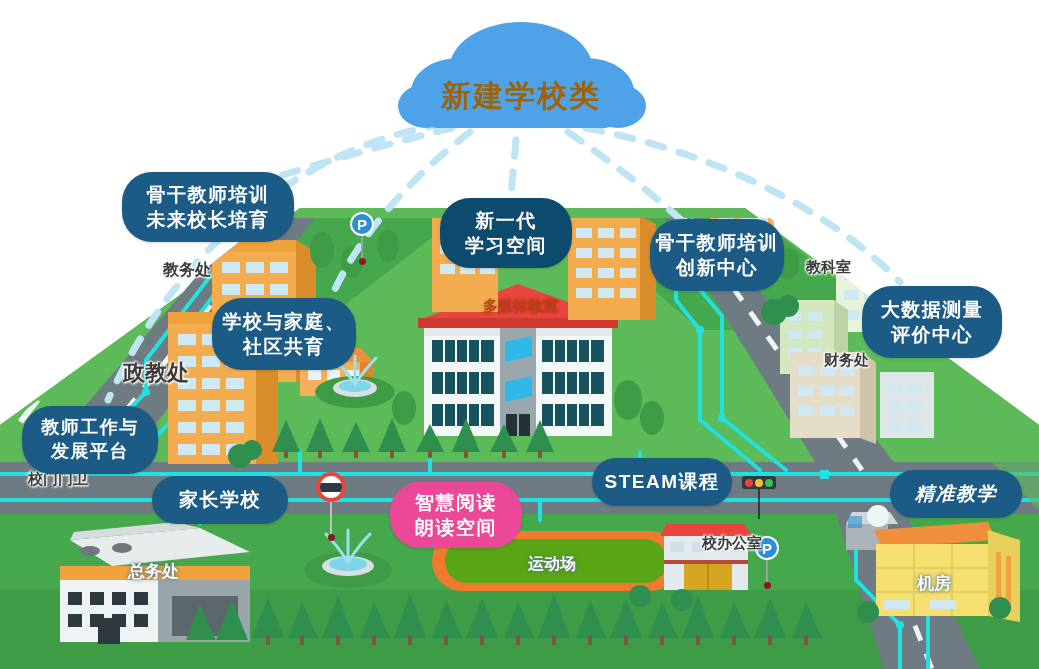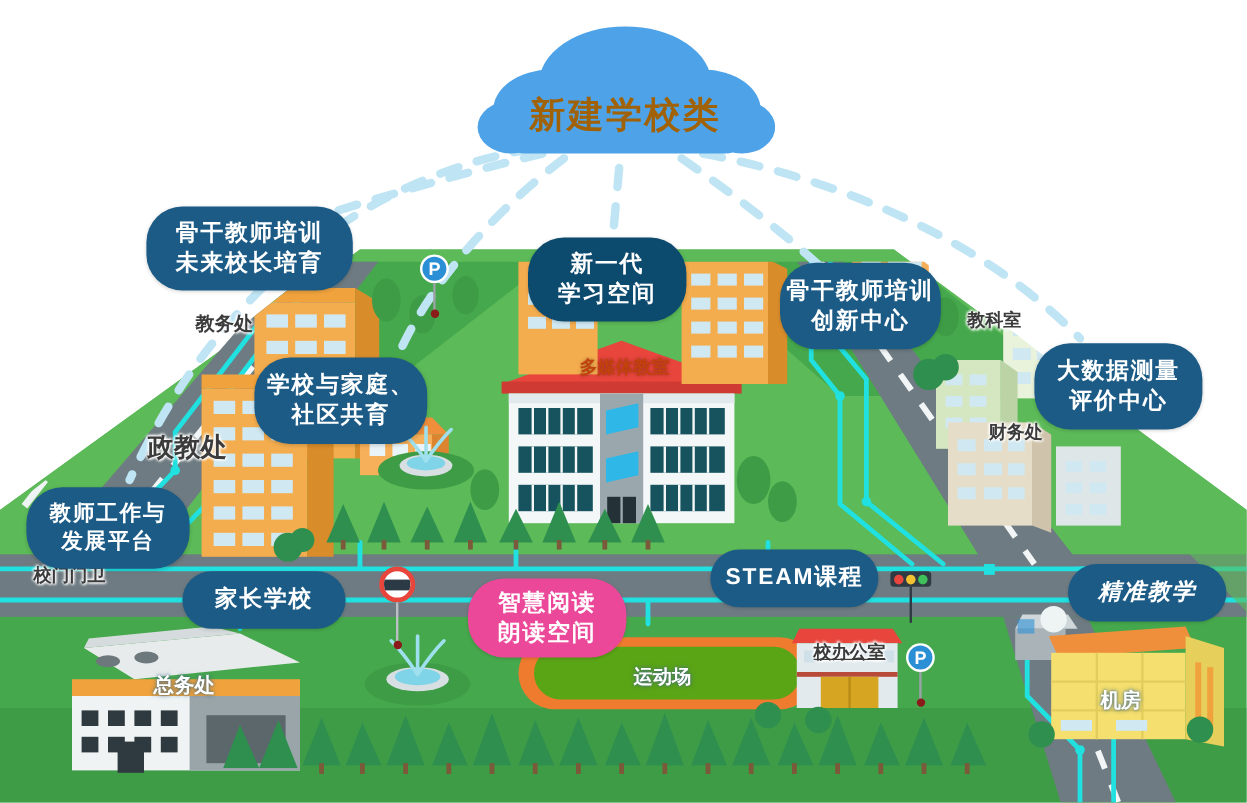--- a/index.html
+++ b/index.html
@@ -594,21 +594,21 @@
     <div class="pole"></div>
   </div>
 
   <div id="maplabels">
       <div class="maplabel" style="left: 163px; top: 260px; font-size: 16px;">教务处</div>
       <div class="maplabel" style="left: 123px; top: 358px; font-size: 22px;">政教处</div>
       <div class="maplabel" style="left: 28px; top: 470px; font-size: 15px;">校门门卫</div>
       <div class="maplabel light" style="left: 128px; top: 560px; font-size: 17px;">总务处</div>
       <div class="maplabel white" style="left: 483px; top: 297px; font-size: 15px;">多媒体教室</div>
       <div class="maplabel light" style="left: 528px; top: 554px; font-size: 16px;">运动场</div>
-      <div class="maplabel" style="left: 678px; top: 534px; font-size: 15px; text-decoration: underline;">校办公室</div>
+      <div class="maplabel" style="left: 702px; top: 534px; font-size: 15px;">校办公室</div>
       <div class="maplabel" style="left: 806px; top: 258px; font-size: 15px;">教科室</div>
       <div class="maplabel" style="left: 824px; top: 351px; font-size: 15px;">财务处</div>
       <div class="maplabel light" style="left: 917px; top: 572px; font-size: 17px;">机房</div>
     </div>
 
   <div id="pills">
       <div class="pill two-line" style="left: 122px; top: 172px; width: 172px; height: 70px; font-size: 19px; background: rgb(27, 91, 134);">
         <span>骨干教师培训</span>
         <span>未来校长培育</span>
       </div>

